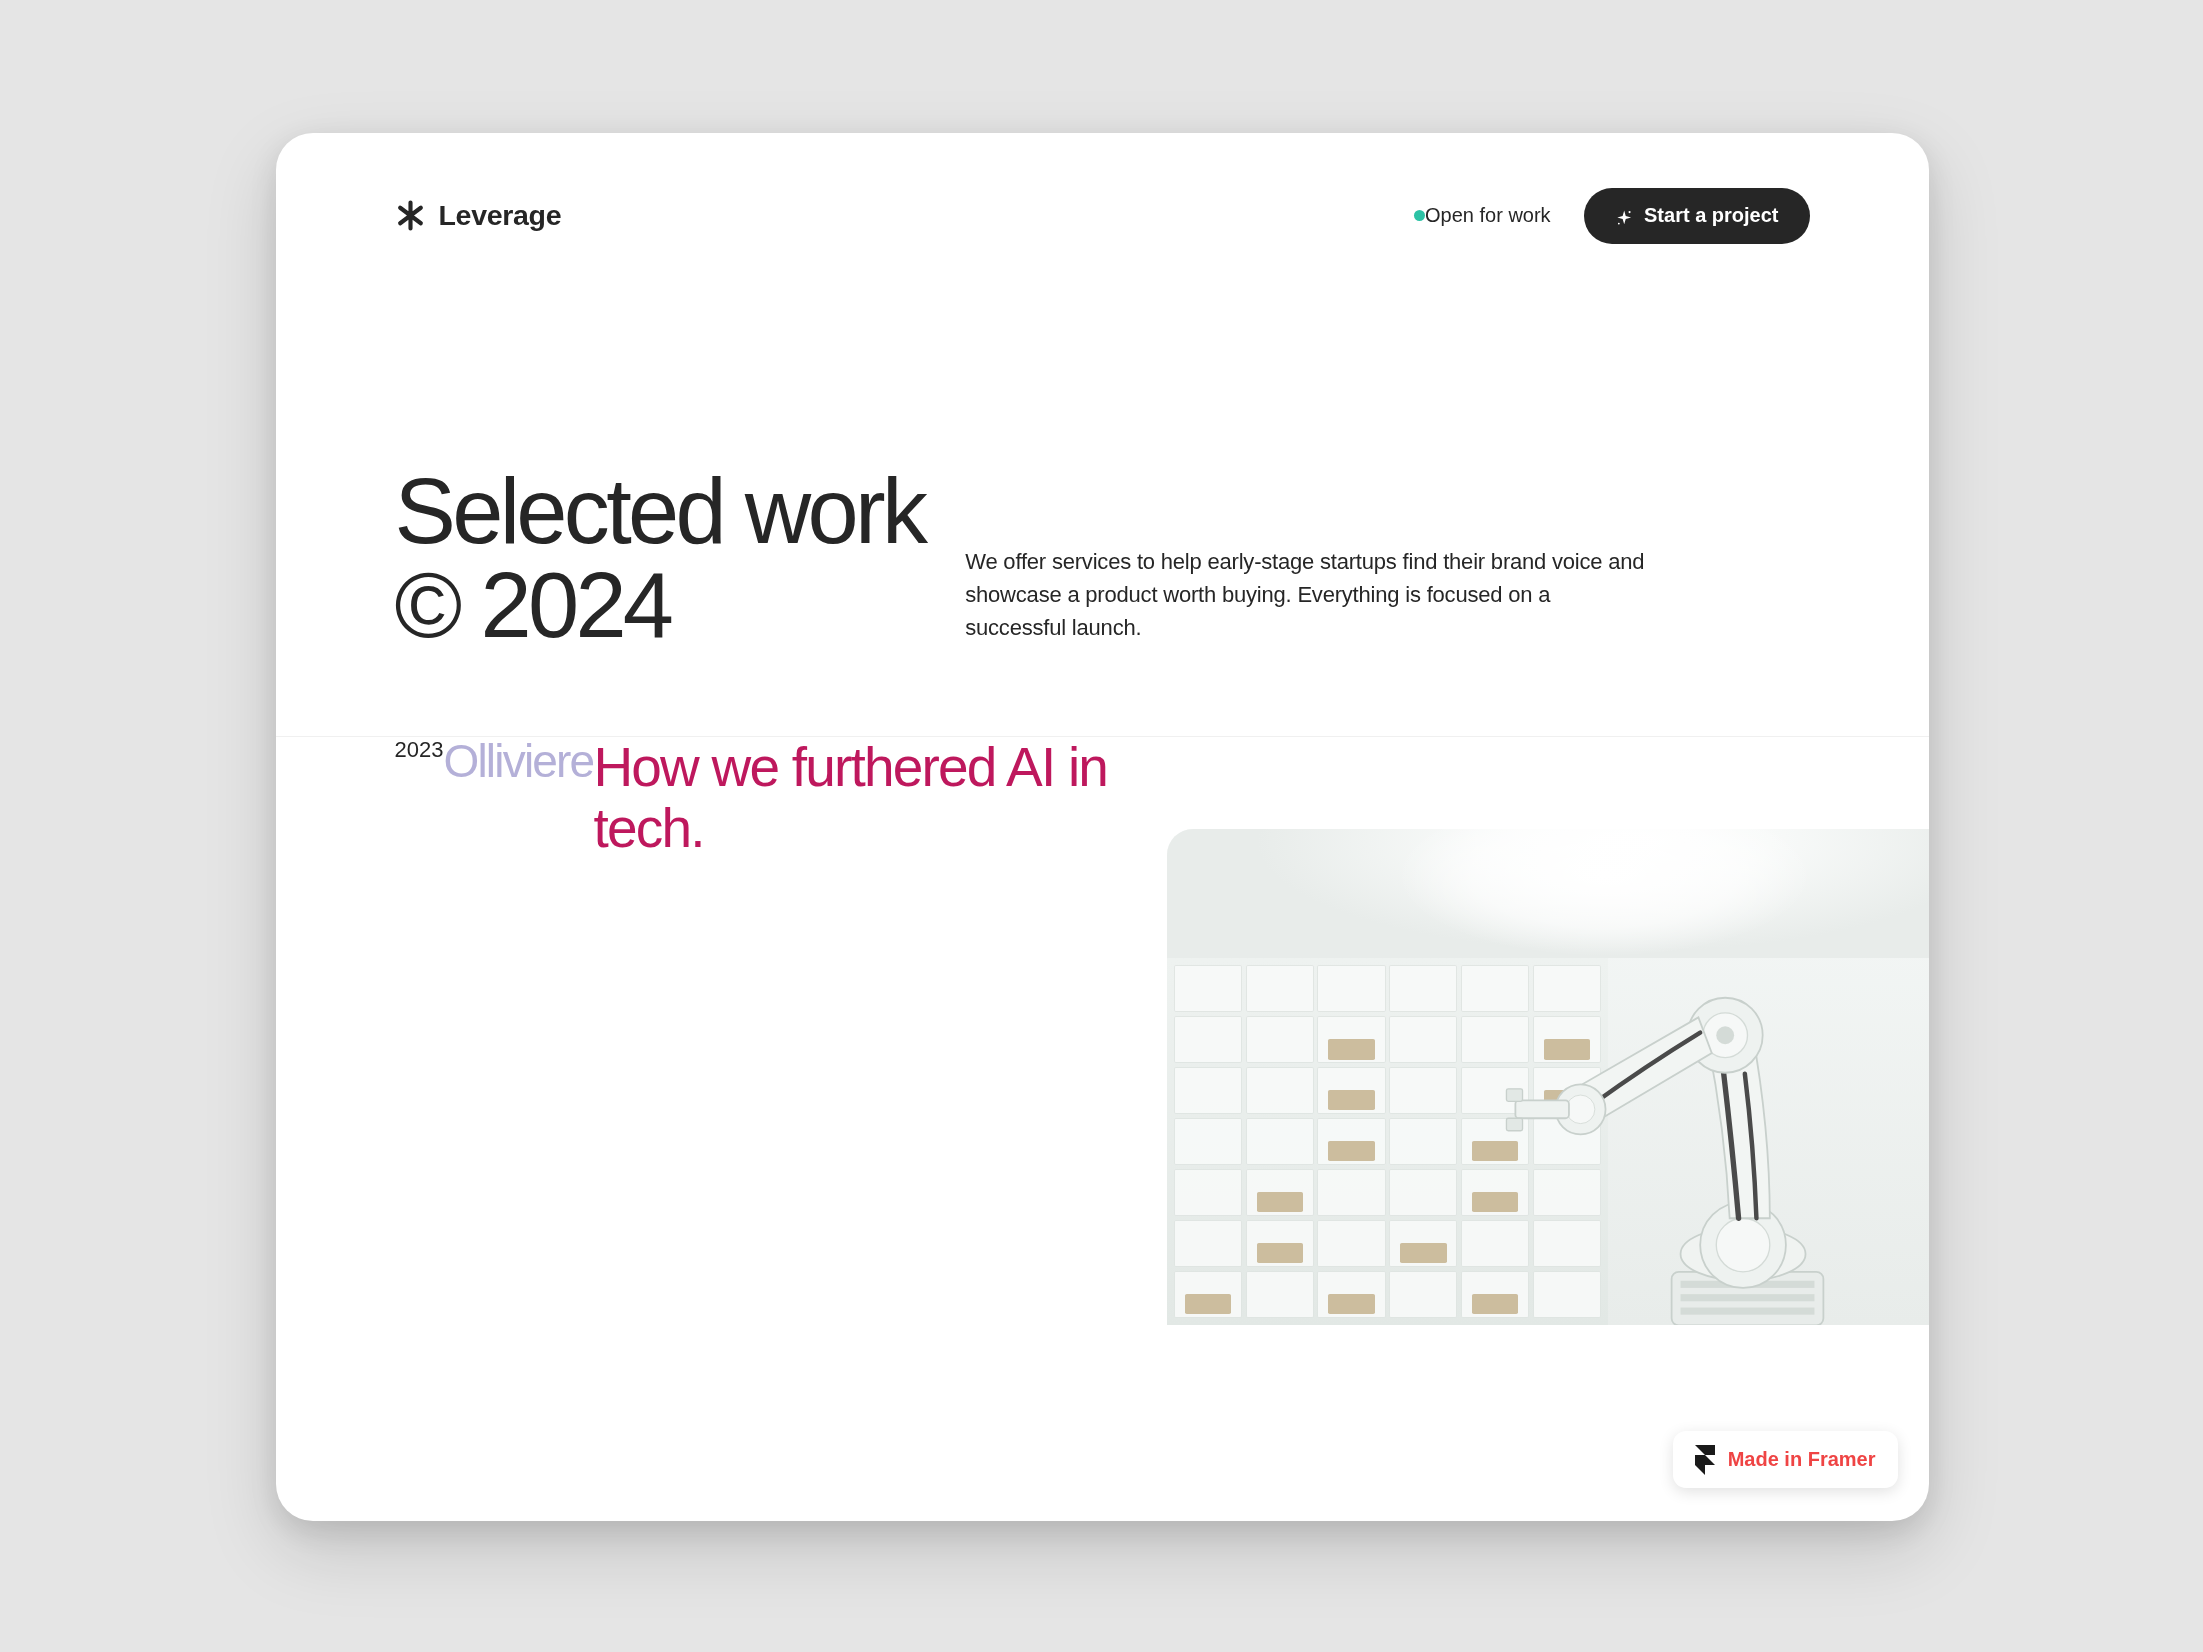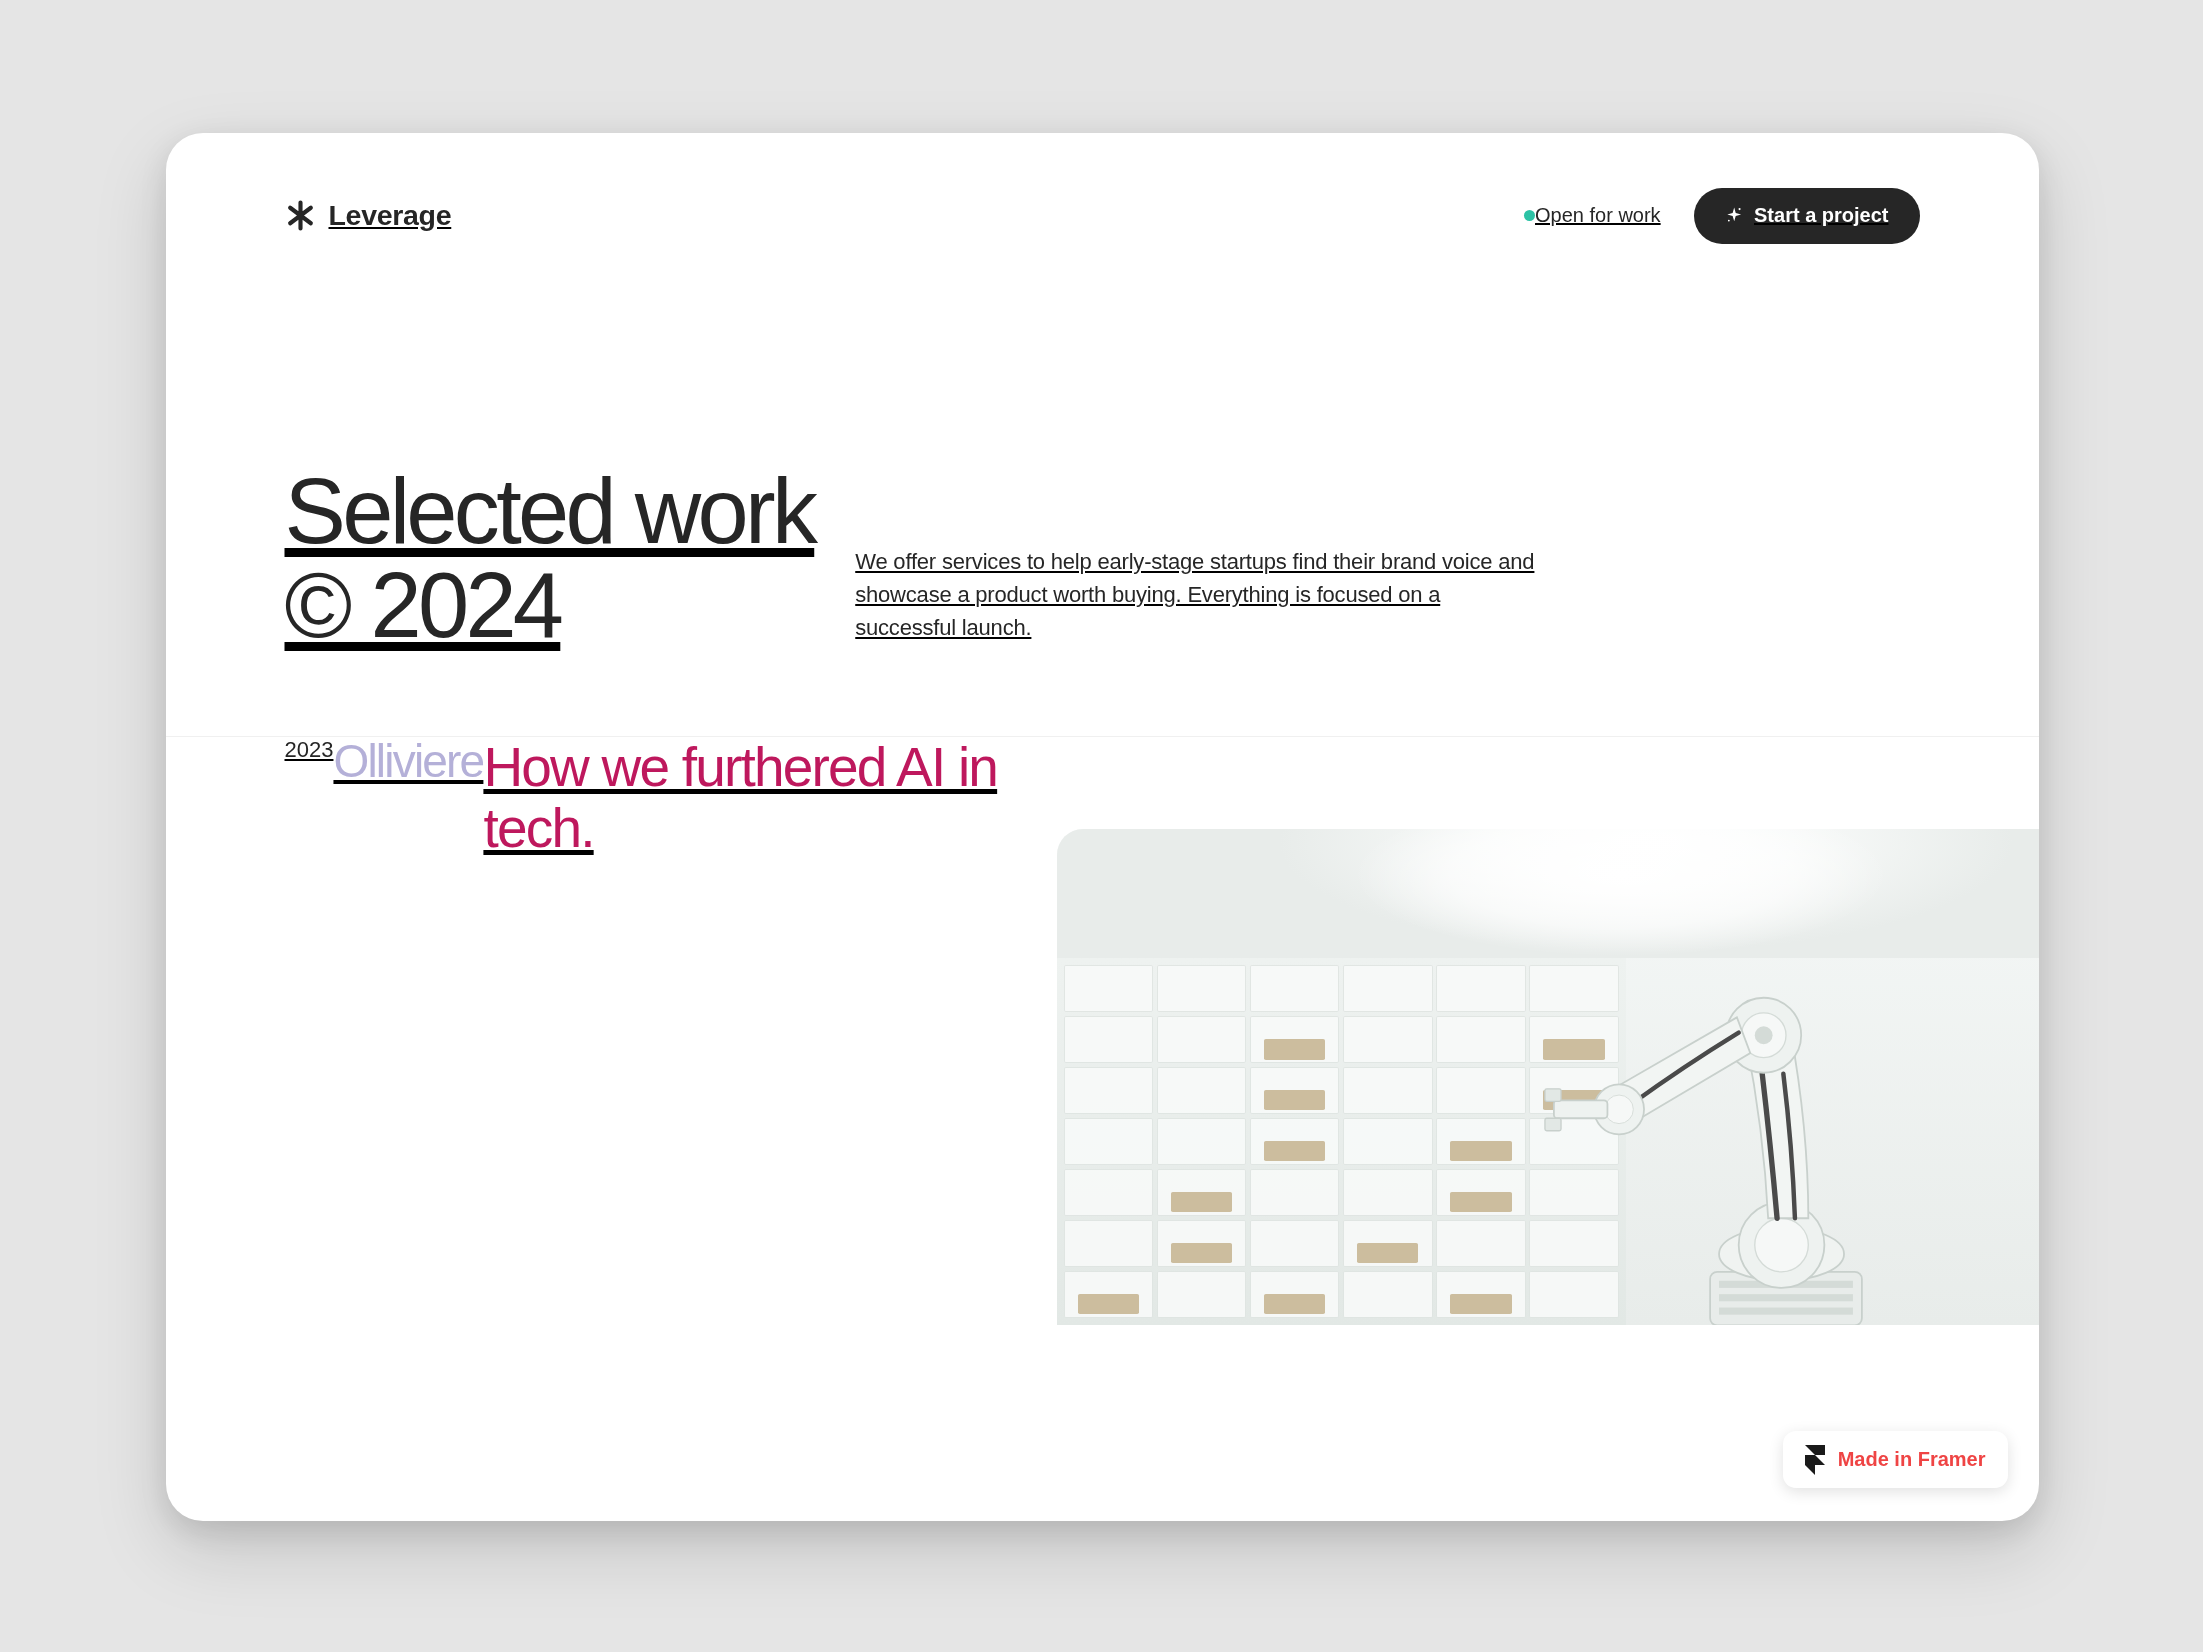--- a/index.html
+++ b/index.html
@@ -14,27 +14,26 @@
       width: 2204px;
       height: 1653px;
       display: flex;
       align-items: center;
       justify-content: center;
       overflow: hidden;
     }
     
     .window {
       background: #ffffff;
-      width: 1873px;
+      width: 1653px;
       height: 1388px;
       border-radius: 37px;
       box-shadow: 0 27.5px 73px rgba(0,0,0,0.15), 0 9.2px 27.5px rgba(0,0,0,0.1);
       overflow: hidden;
       position: relative;
-      text-decoration: underline;
     }
     
     
     .header {
       display: flex;
       justify-content: space-between;
       align-items: center;
       padding: 55px 119px 0 119px;
     }
     
@@ -77,21 +76,21 @@
     }
     
     .status-text {
       font-size: 20px;
       color: #262626;
       font-weight: 500;
     }
     
     .cta-button {
       display: flex;
-      align-items: center;
+      align-items: flex-end;
       gap: 11px;
       background: #262626;
       color: #ffffff;
       border: none;
       padding: 16.5px 31px;
       border-radius: 92px;
       font-size: 20px;
       font-weight: 600;
       cursor: pointer;
     }

